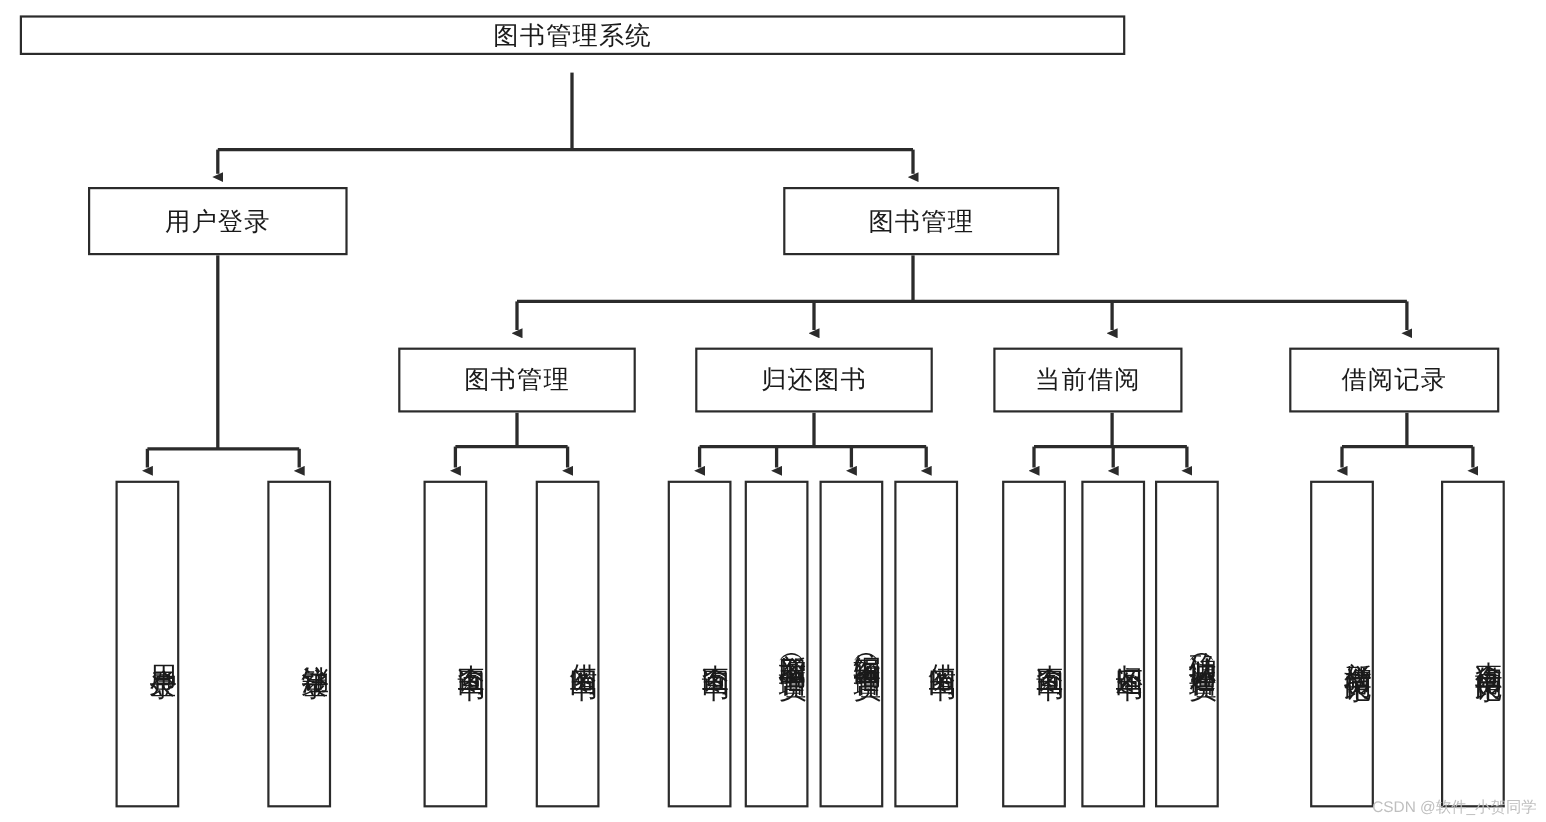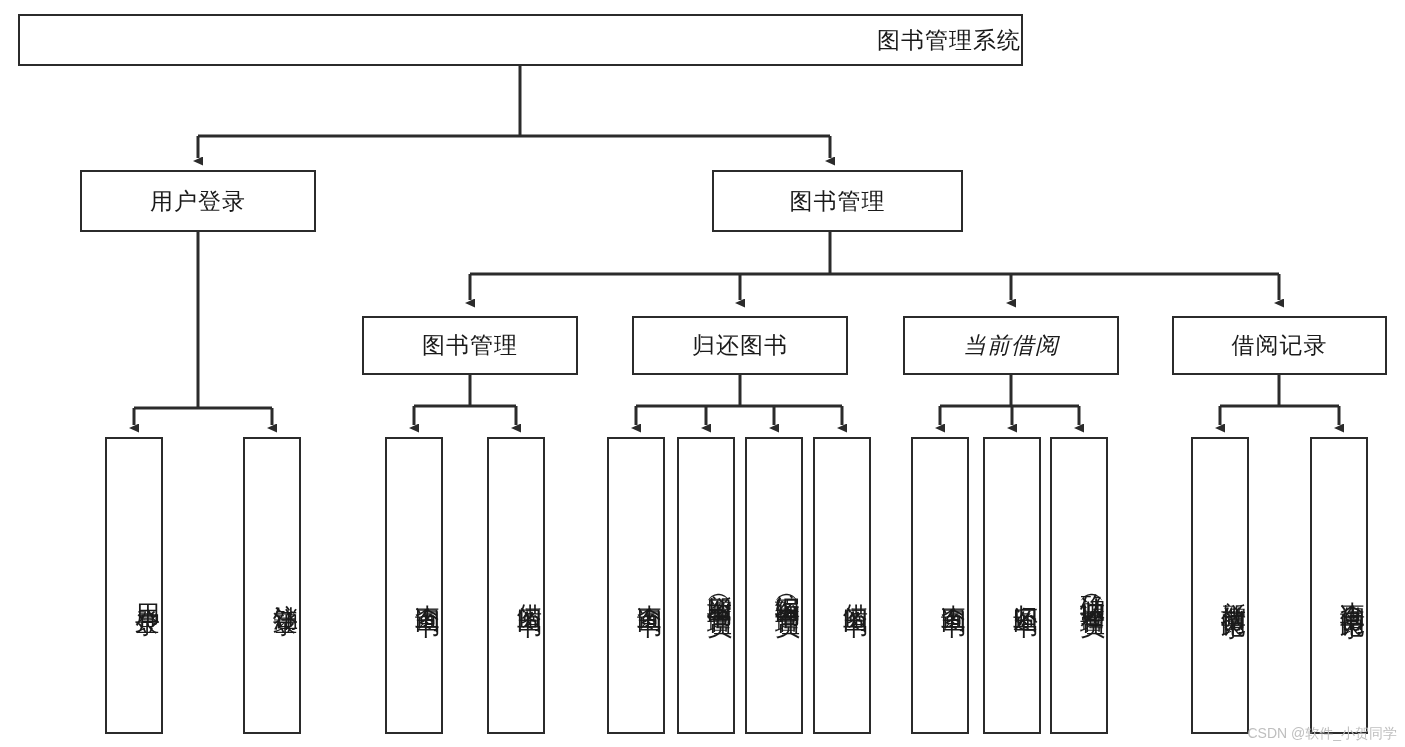--- a/index.html
+++ b/index.html
@@ -116,41 +116,41 @@
       <path d="M 1012,406 L 1012,425" marker-end="url(#arrowhead)"></path>
       <path d="M 1079,406 L 1079,425" marker-end="url(#arrowhead)"></path>
 
       <path d="M 1279,375 L 1279,406"></path>
       <path d="M 1220,406 L 1339,406"></path>
       <path d="M 1220,406 L 1220,425" marker-end="url(#arrowhead)"></path>
       <path d="M 1339,406 L 1339,425" marker-end="url(#arrowhead)"></path>
     </g>
   </svg>
 
-  <div class="node-box horiz" style="left:18px; top:14px; width:1005px; height:52px;justify-content:flex-end;">
+  <div class="node-box horiz" style="left:18px; top:14px; width:1005px; height:36px;">
     <span class="node-label">图书管理系统</span>
   </div>
 
   <div class="node-box horiz" style="left:80px; top:170px; width:236px; height:62px;">
     <span class="node-label">用户登录</span>
   </div>
   <div class="node-box horiz" style="left:712px; top:170px; width:251px; height:62px;">
     <span class="node-label">图书管理</span>
   </div>
 
   <div class="node-box horiz" style="left:362px; top:316px; width:216px; height:59px;">
     <span class="node-label">图书管理</span>
   </div>
   <div class="node-box horiz" style="left:632px; top:316px; width:216px; height:59px;">
     <span class="node-label">归还图书</span>
   </div>
-  <div class="node-box horiz" style="left:903px; top:316px; width:216px; height:59px;font-style:italic;">
+  <div class="node-box horiz" style="left:903px; top:316px; width:172px; height:59px;">
     <span class="node-label">当前借阅</span>
   </div>
-  <div class="node-box horiz" style="left:1172px; top:316px; width:215px; height:59px;">
+  <div class="node-box horiz" style="left:1172px; top:316px; width:191px; height:59px;">
     <span class="node-label">借阅记录</span>
   </div>
 
   <div class="node-box vert" style="left:105px; top:437px; width:58px; height:297px;">
     <span class="node-label">用户登录</span>
   </div>
   <div class="node-box vert" style="left:243px; top:437px; width:58px; height:297px;">
     <span class="node-label">注销登录</span>
   </div>
 

